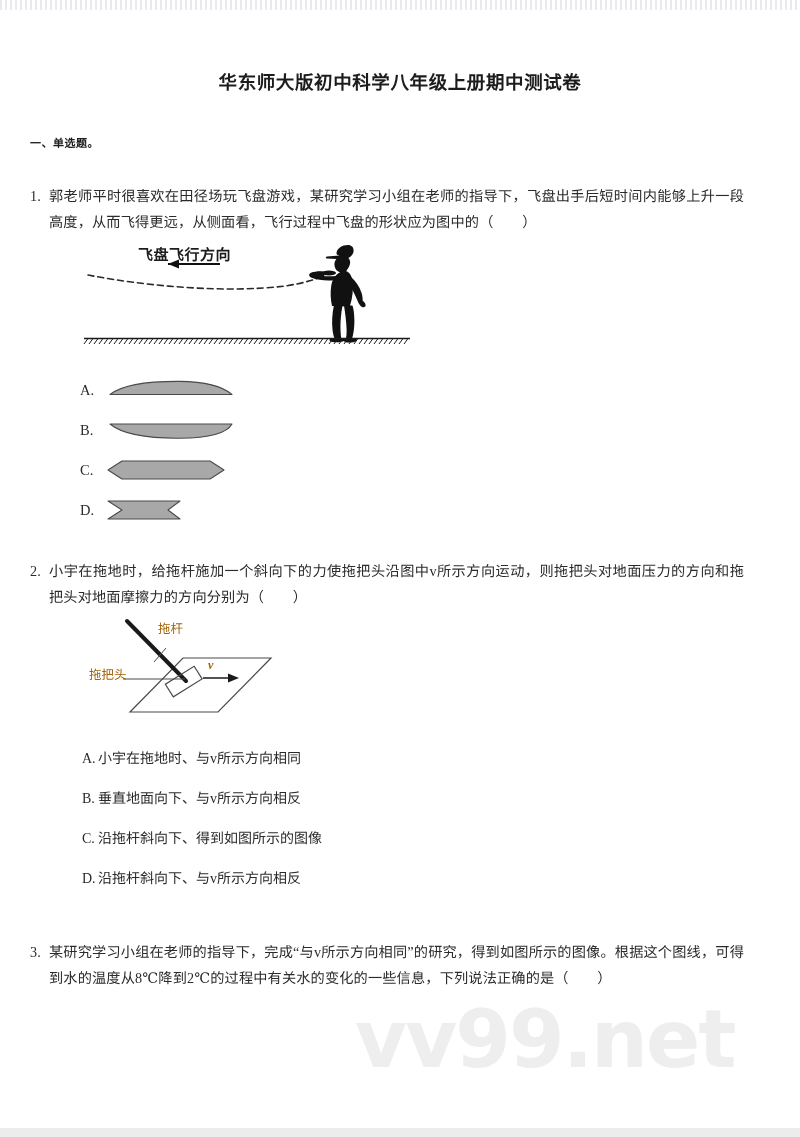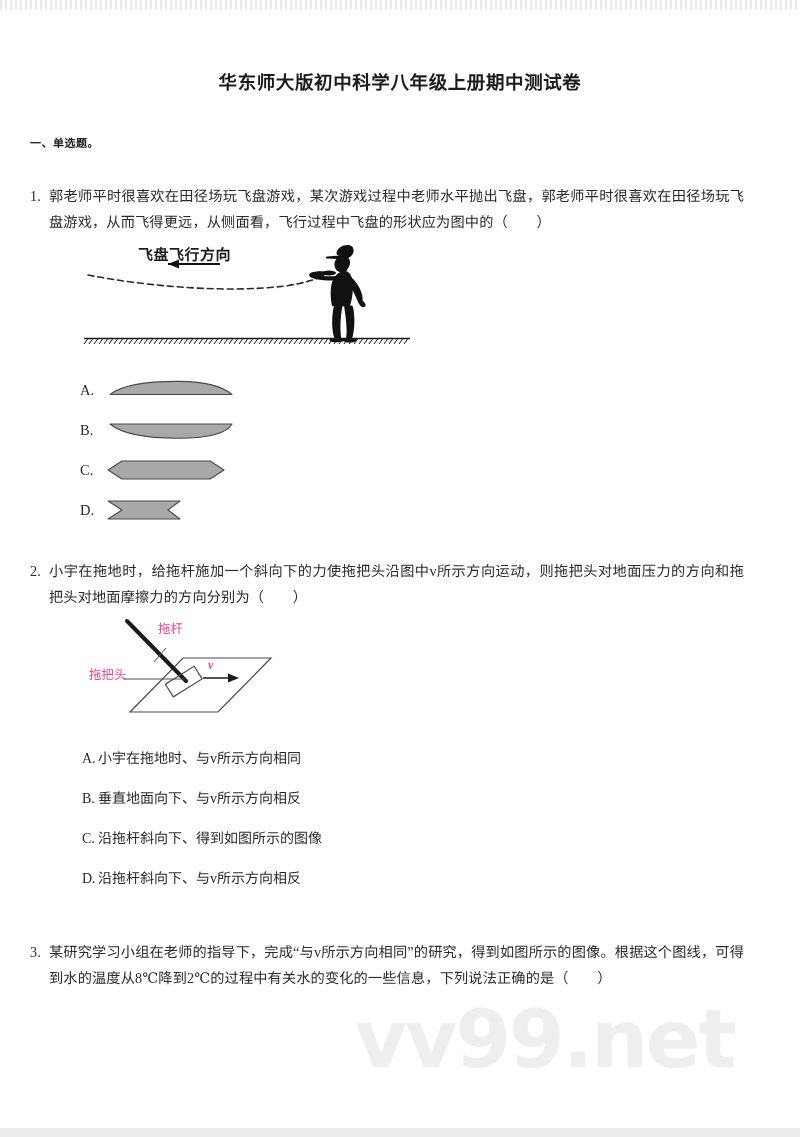--- a/index.html
+++ b/index.html
@@ -171,21 +171,21 @@
   
   .fig-mop {
     position: relative;
     width: 250px;
     height: 105px;
     margin: 6px 0 0 45px;
   }
   .fig-mop .lbl {
     position: absolute;
     font-size: 12.5px;
-    color: #ec4899;
+    color: #a16207;
     white-space: nowrap;
   }
   .fig-mop .lbl-handle { left: 83px; top: 2px; font-weight: 500; }
   .fig-mop .lbl-head   { left: 14px;  top: 48px; font-weight: 500; }
   .fig-mop .lbl-v {
     left: 133px; top: 42px;
     font-family: "Liberation Serif", serif;
     font-style: italic;
     font-weight: 700;
     font-size: 12px;
@@ -202,21 +202,21 @@
 
   <div class="content">
 
     <h1 class="doc-title">华东师大版初中科学八年级上册期中测试卷</h1>
 
     <h2 class="section-head">一、单选题。</h2>
 
     <div class="question q1">
       <div class="q-body">
         <span class="q-num">1.</span>
-        <span class="q-text">郭老师平时很喜欢在田径场玩飞盘游戏，某次游戏过程中老师水平抛出飞盘，郭老师平时很喜欢在田径场玩飞盘游戏，从而飞得更远，从侧面看，飞行过程中飞盘的形状应为图中的（　　）</span>
+        <span class="q-text">郭老师平时很喜欢在田径场玩飞盘游戏，某研究学习小组在老师的指导下，飞盘出手后短时间内能够上升一段高度，从而飞得更远，从侧面看，飞行过程中飞盘的形状应为图中的（　　）</span>
       </div>
 
       <div class="fig-frisbee">
         <div class="fig-caption">飞盘飞行方向</div>
 
         <svg width="350" height="105" viewBox="0 0 350 105">
 
           <path d="M8,32 C70,44 150,50 205,43 C225,40 238,36 246,31" fill="none" stroke="#2a2a2a" stroke-width="1.6" stroke-dasharray="6,4" stroke-linecap="round"></path>
 
           <ellipse cx="249" cy="30" rx="7" ry="2.6" fill="#111111"></ellipse>

